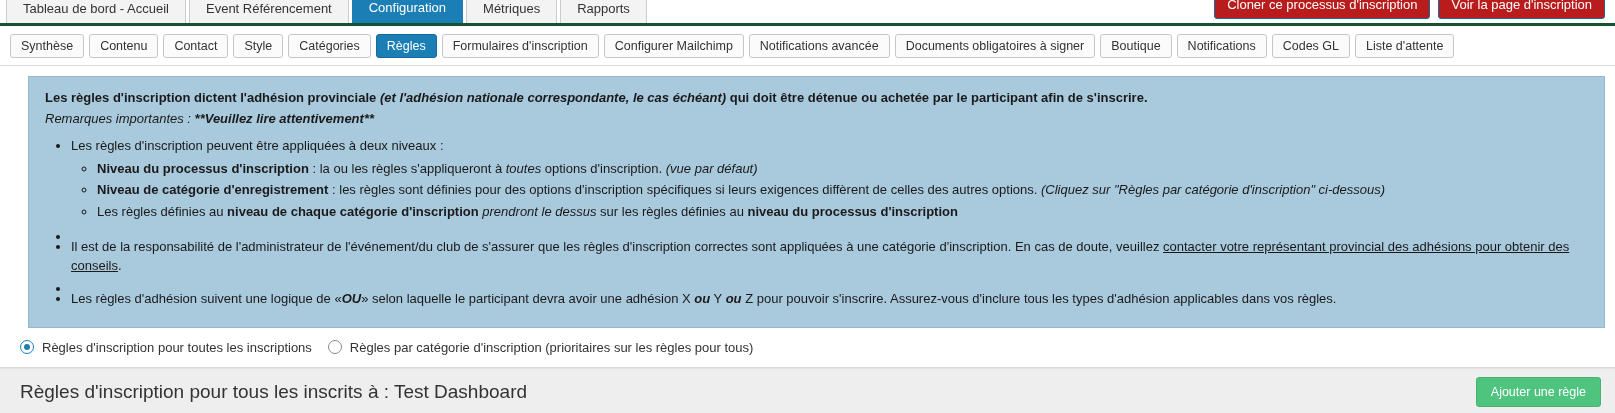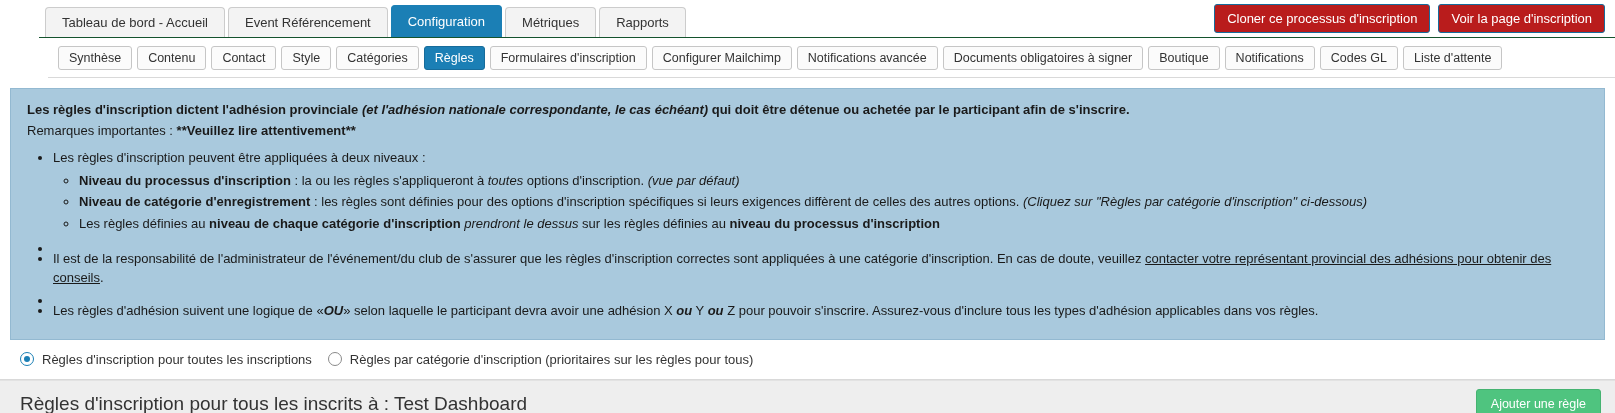--- a/index.html
+++ b/index.html
@@ -9,26 +9,25 @@
     background: #ffffff;
     font-family: "Liberation Sans", sans-serif;
     font-size: 13px;
     color: #333333;
     overflow: hidden;
   }
 
   
   .topnav {
     position: relative;
-    height: 38px;
-    border-bottom: 1px solid #14532d;
+    height: 26px;
+    border-bottom: 3px solid #14532d;
     display: flex;
     align-items: flex-end;
     padding-left: 6px;
-    margin-left: 39px;
   }
   .topnav-tabs { display: flex; align-items: flex-end; }
   .tab {
     height: 30px;
     line-height: 29px;
     padding: 0 16px;
     margin-right: 3px;
     border: 1px solid #cccccc;
     border-bottom: none;
     border-radius: 4px 4px 0 0;
@@ -65,51 +64,50 @@
   }
 
   
   .subnav {
     display: flex;
     align-items: center;
     gap: 5px;
     padding: 8px 10px 7px 10px;
     border-bottom: 1px solid #d9d9d9;
     flex-wrap: nowrap;
-    margin-left: 48px;
   }
   .subtab {
     border: 1px solid #c6c6c6;
     background: #fbfbfb;
     border-radius: 3px;
     padding: 4px 10px;
     font-size: 12.5px;
     color: #333333;
     white-space: nowrap;
     cursor: pointer;
   }
   .subtab.active {
     background: #1b7fb5;
     color: #ffffff;
     border-color: #176c9b;
   }
 
   
-  .panel-wrap { padding: 10px 10px 0 10px; }
+  .panel-wrap { padding: 10px 10px 0 28px; }
   .infopanel {
     background: #a9c9dd;
     border: 1px solid #93b9d1;
     padding: 12px 16px 14px 16px;
     color: #1a1a1a;
     font-size: 13px;
     line-height: 1.45;
   }
   .infopanel .lead { font-weight: bold; margin: 0 0 2px 0; }
   .infopanel .lead em { font-style: italic; }
-  .infopanel .remark { font-weight: bold; margin: 0 0 8px 0; }
+  .infopanel .remark { font-weight: bold; margin: 0 0 8px 0; font-style: italic; }
   .infopanel ul { margin: 6px 0 0 0; padding-left: 26px; }
   .infopanel ul li { margin-bottom: 4px; list-style-type: disc; }
   .infopanel ul ul { list-style-type: circle; margin: 4px 0 6px 0; padding-left: 26px; }
   .infopanel ul ul li { list-style-type: circle; margin-bottom: 3px; }
   .infopanel b { font-weight: bold; }
   .infopanel i { font-style: italic; }
   .infopanel a { color: #1a1a1a; text-decoration: underline; }
   .spacer-li { list-style: none; height: 6px; }
 
   

